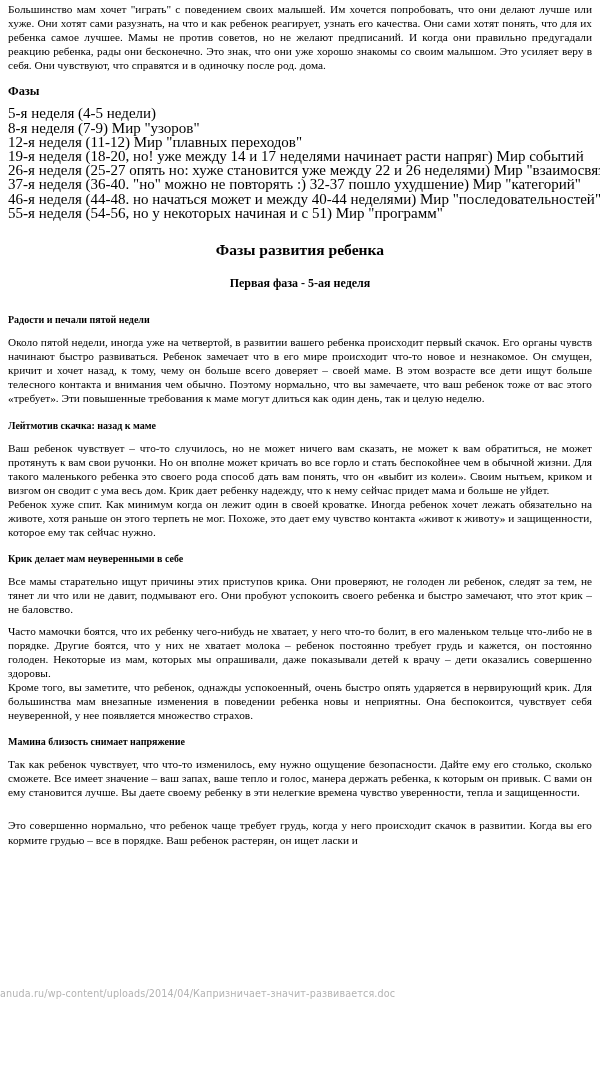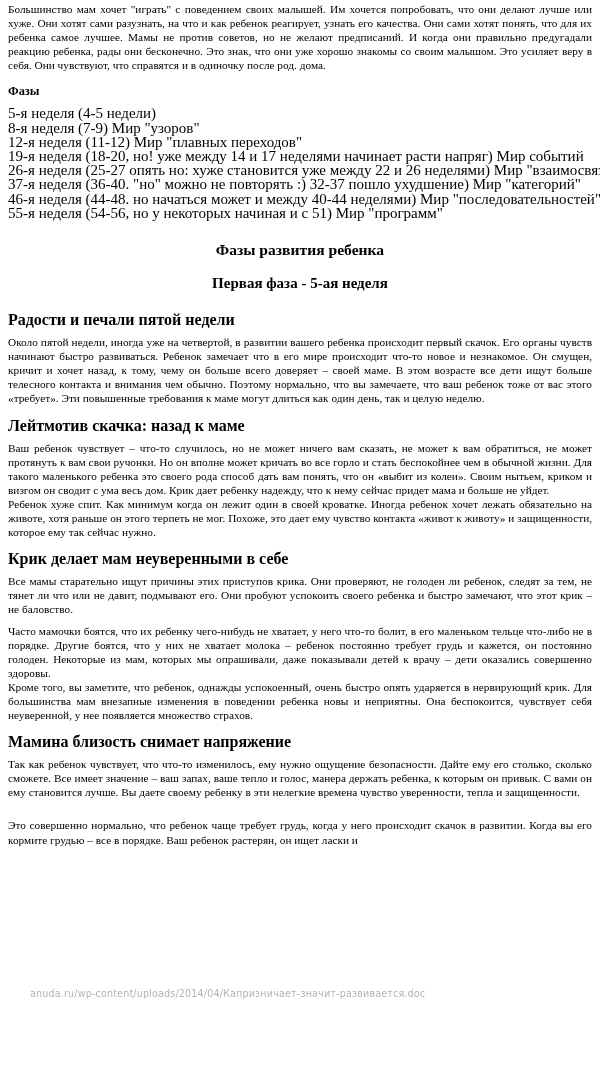--- a/index.html
+++ b/index.html
@@ -58,28 +58,28 @@
   }
   h1.h-title {
     margin: 0;
     font-size: 15.6px;
     line-height: 19px;
     font-weight: bold;
     text-align: center;
   }
   h2.h-subtitle {
     margin: 0;
-    font-size: 15px;
+    font-size: 12px;
     line-height: 17px;
     font-weight: bold;
     text-align: center;
   }
   h3.h-sub {
     margin: 0;
-    font-size: 16px;
+    font-size: 10px;
     line-height: 16px;
     font-weight: bold;
     text-align: left;
   }
 
   
   ul.phase-list {
     list-style: none;
     margin: 0;
     padding: 0;
@@ -95,21 +95,20 @@
   .footer-url {
     position: absolute;
     left: 0px;
     top: 988px;
     font-family: "DejaVu Sans", "Liberation Sans", sans-serif;
     font-size: 9.6px;
     line-height: 12px;
     color: #b3b3b3;
     letter-spacing: 0.15px;
     white-space: nowrap;
-    padding-left: 30px;
   }
 </style>
 </head>
 <body>
 
 <div class="page">
 
   <div class="doc-body">
 
     <p class="para">Большинство мам хочет "играть" с поведением своих малышей. Им хочется попробовать, что они делают лучше или хуже. Они хотят сами разузнать, на что и как ребенок реагирует, узнать его качества. Они сами хотят понять, что для их ребенка самое лучшее. Мамы не против советов, но не желают предписаний. И когда они правильно предугадали реакцию ребенка, рады они бесконечно. Это знак, что они уже хорошо знакомы со своим малышом. Это усиляет веру в себя. Они чувствуют, что справятся и в одиночку после род. дома.</p>

